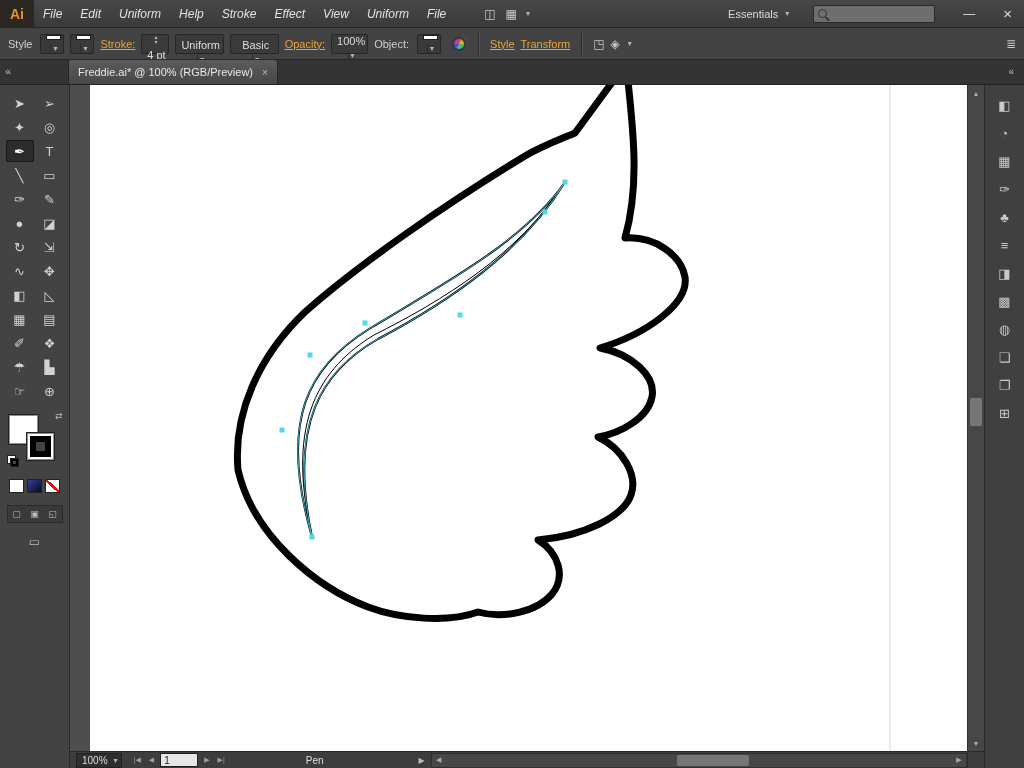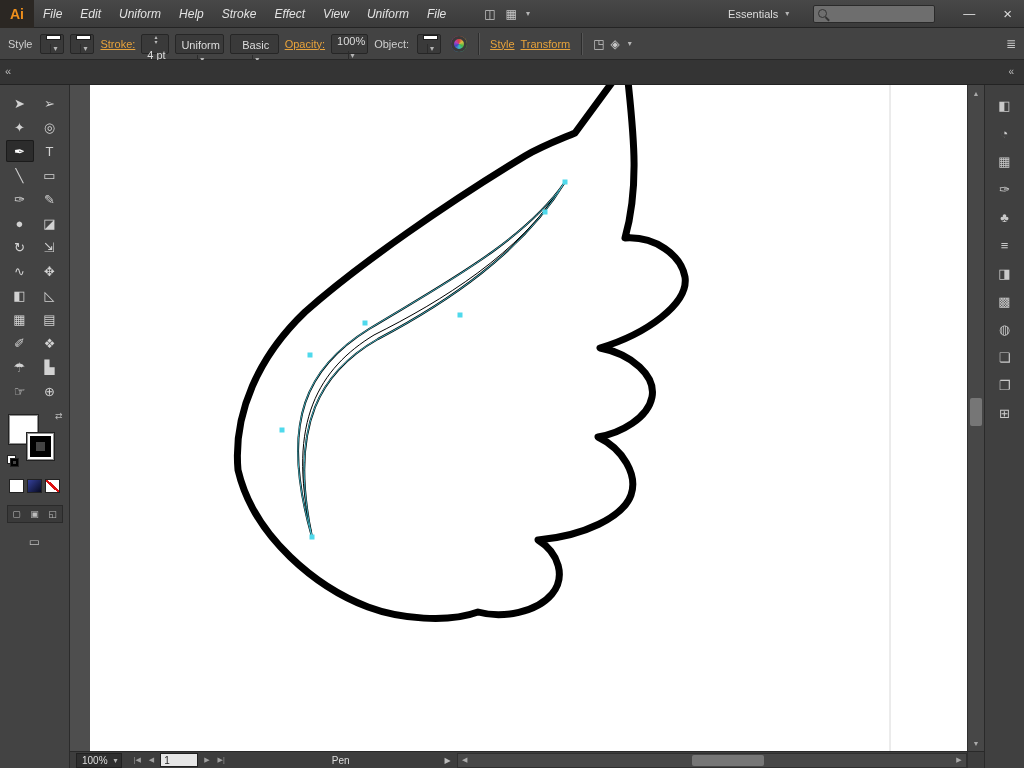--- a/index.html
+++ b/index.html
@@ -123,21 +123,21 @@
   .corner{grid-column:2;grid-row:2;background:#3d3d3d;border-top:1px solid #292929;border-left:1px solid #2f2f2f;box-sizing:border-box;}
 
   .zoom-combo{display:flex;align-items:center;background:#2f2f2f;border:1px solid #212121;height:13px;
               margin-left:6px;padding:0 1px 0 5px;color:#dddddd;gap:4px;}
   .ab-nav{display:flex;align-items:center;margin-left:10px;gap:4px;color:#9f9f9f;}
   .nav-btn{font-size:7px;padding:0 2px;}
   .nav-first::before{content:"|\25C0";} .nav-prev::before{content:"\25C0";}
   .nav-next::before{content:"\25B6";} .nav-last::before{content:"\25B6|";}
   .ab-input{width:30px;height:12px;background:#e6e6e6;color:#222222;border:1px solid #1f1f1f;
             font-size:10px;padding:0 3px;display:flex;align-items:center;}
-  .status-text{margin-left:105px;color:#dddddd;}
+  .status-text{margin-left:79px;color:#dddddd;}
   .expand-btn{margin-left:95px;color:#bbbbbb;font-size:8px;}
   .expand-btn::before{content:"\25B6";}
   .hscroll{flex:1;height:15px;margin-left:6px;background:#474747;border:1px solid #2f2f2f;position:relative;
            display:flex;align-items:center;justify-content:space-between;box-sizing:border-box;}
   .hscroll .sbtn{width:14px;display:flex;align-items:center;justify-content:center;color:#aaaaaa;font-size:7px;}
   .hscroll .left::before{content:"\25C0";} .hscroll .right::before{content:"\25B6";}
   .hthumb{position:absolute;left:46%;width:72px;top:1px;bottom:1px;background:#767676;border-radius:2px;}
 
   
   .panel-dock{width:40px;background:#404040;border-left:1px solid #2a2a2a;padding-top:8px;display:flex;
@@ -227,20 +227,24 @@
     <span class="cb-link">Transform</span>
     <span class="vsep"></span>
     <span class="cb-icon icon-isolate"></span>
     <span class="cb-icon icon-select-similar"></span>
     <span class="arrow"></span>
     <span class="panel-menu"></span>
   </div>
 
   <div class="tab-bar">
     <span class="tab-overflow"></span>
+    <div class="doc-tab">
+      <span>Freddie.ai* @ 100% (RGB/Preview)</span>
+      <span class="tab-close"></span>
+    </div>
     <span class="expand-dock"></span>
   </div>
 
   <div class="main">
 
     <div class="tool-panel">
       <div class="tools-grid">
           <div class="tool" title="selection-tool">➤</div>
           <div class="tool" title="direct-selection-tool">➢</div>
           <div class="tool" title="magic-wand-tool">✦</div>

